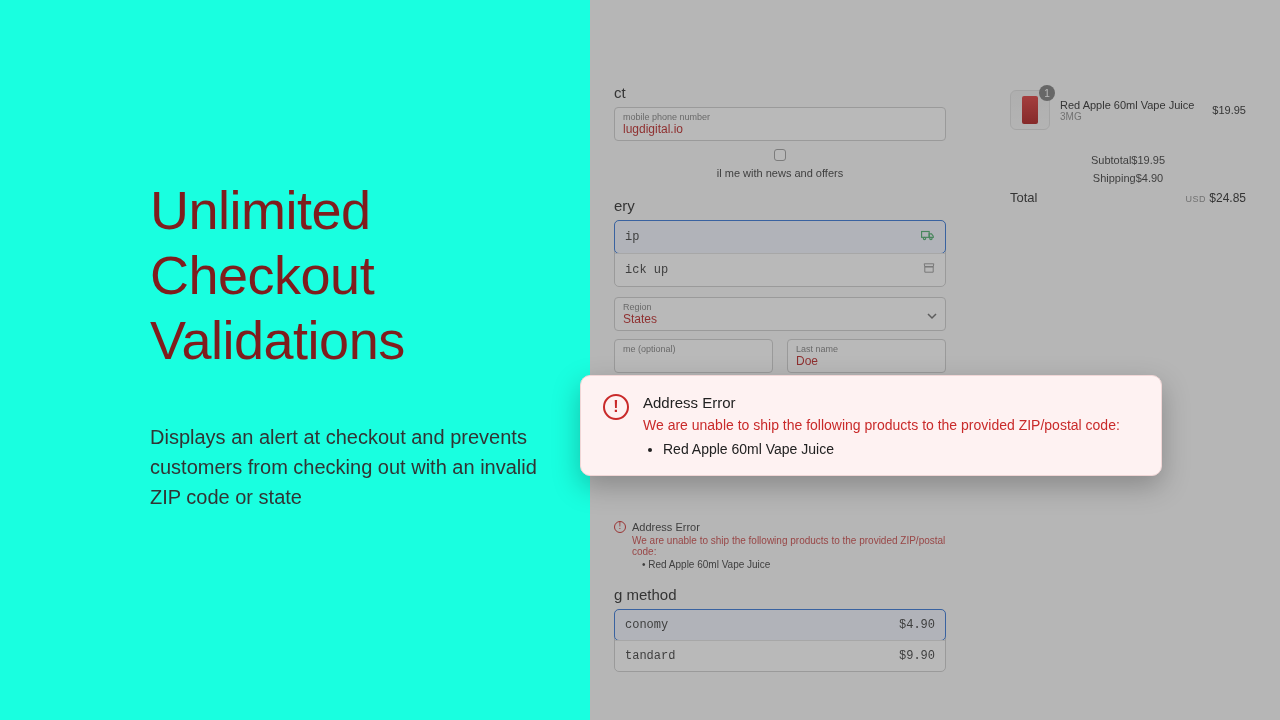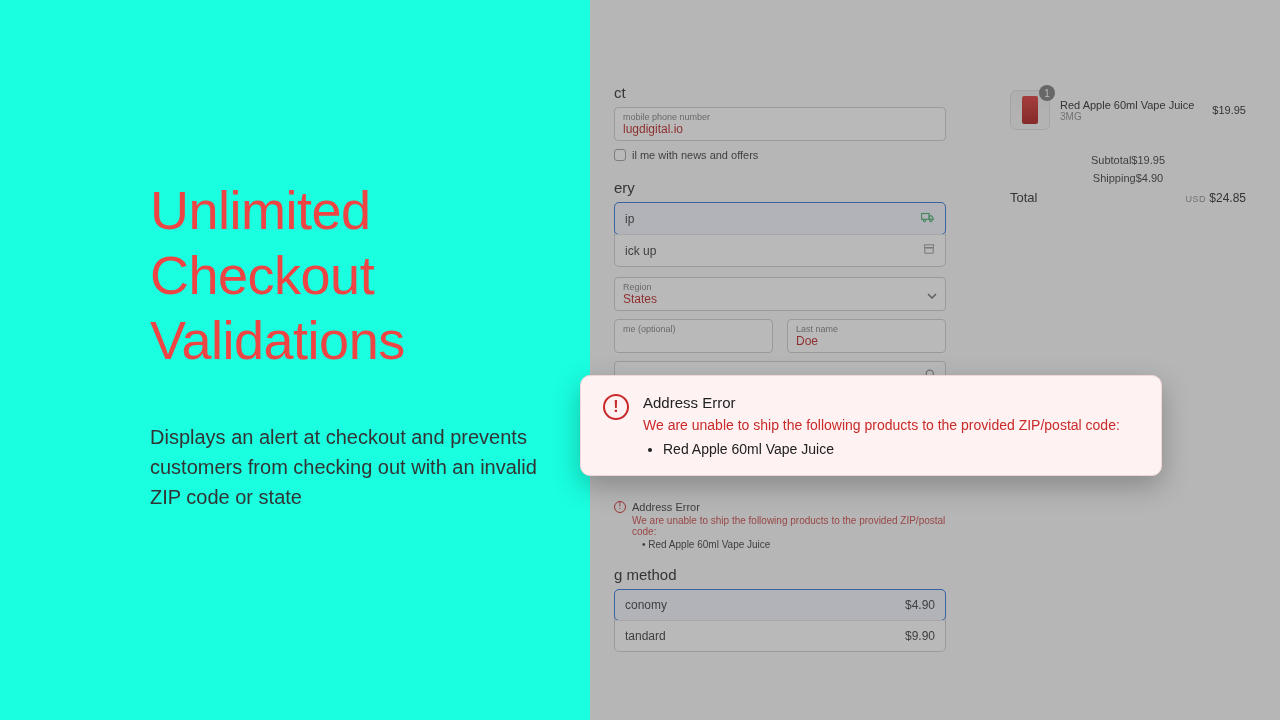--- a/index.html
+++ b/index.html
@@ -1,31 +1,31 @@
 <!DOCTYPE html>
 <html><head>
 <meta charset="utf-8">
 <style>
 * { box-sizing: border-box; margin: 0; padding: 0; }
 html, body { width: 1280px; height: 720px; font-family: -apple-system, BlinkMacSystemFont, "Segoe UI", Helvetica, Arial, sans-serif; overflow: hidden; }
 .stage { position: relative; width: 1280px; height: 720px; background: #fff; padding-left: 19px; }
 .teal { position: absolute; left: 0; top: 0; width: 590px; height: 720px; background: #19FFE0; }
-.headline { position: absolute; left: 150px; top: 178px; font-size: 54px; line-height: 65px; font-weight: 500; color: #ef4444; letter-spacing: -0.5px; }
+.headline { position: absolute; left: 150px; top: 178px; font-size: 54px; line-height: 65px; font-weight: 500; color: #7f1d1d; letter-spacing: -0.5px; }
 .subcopy { position: absolute; left: 150px; top: 422px; width: 400px; font-size: 20px; line-height: 30px; color: #323434; }
 .checkout { position: absolute; left: 590px; top: 0; width: 690px; height: 720px; background: #fafafa; }
 .cover { position: absolute; left: 590px; top: 0; width: 690px; height: 720px; background: rgba(80,80,80,0.4); }
 .form { position: absolute; left: 614px; top: 84px; width: 332px; color: #333; font-size: 12px; }
 .section-head { font-size: 15px; color: #222; margin-bottom: 6px; }
 .field { border: 1px solid #ccc; border-radius: 4px; background: #fff; padding: 4px 8px; margin-bottom: 8px; position: relative; }
 .float-label { font-size: 9px; color: #7a7a7a; }
 .field-val { font-size: 12px; color: #b91c1c; }
-.checkbox-row { display: flex; align-items: center; gap: 6px; font-size: 11px; color: #333; margin-bottom: 18px; }
+.checkbox-row { display: flex; align-items: center; gap: 6px; font-size: 11px; color: #333; margin-bottom: 18px; flex-direction: column; }
 .cb { width: 12px; height: 12px; border: 1px solid #999; border-radius: 3px; background: #fff; }
 .seg { border: 1px solid #ccc; border-radius: 5px; background: #fff; margin-bottom: 10px; }
-.seg-row { display: flex; justify-content: space-between; align-items: center; padding: 8px 10px; font-size: 12px; }
+.seg-row { display: flex; justify-content: space-between; align-items: center; padding: 8px 10px; font-size: 12px; font-family: Liberation Mono, monospace; }
 .seg-row.sel { border: 1px solid #2a6fd6; border-radius: 5px; margin: -1px; background: #f2f6ff; }
 .seg-sep { border-top: 1px solid #e2e2e2; }
 .icon-truck, .icon-store, .icon-search, .icon-chevron { color: #666; font-size: 12px; }
 .two { display: flex; gap: 14px; }
 .two .field { flex: 1; }
 .search-field { display: flex; align-items: center; justify-content: flex-end; height: 30px; }
 .inline-error { margin-top: 6px; }
 .err-head { display: flex; align-items: center; gap: 6px; font-size: 11px; color: #333; }
 .err-dot { width: 12px; height: 12px; border: 1.5px solid #c22; border-radius: 50%; position: relative; }
 .err-dot::after { content: "!"; position: absolute; left: 3.5px; top: -2px; font-size: 10px; color: #c22; }

